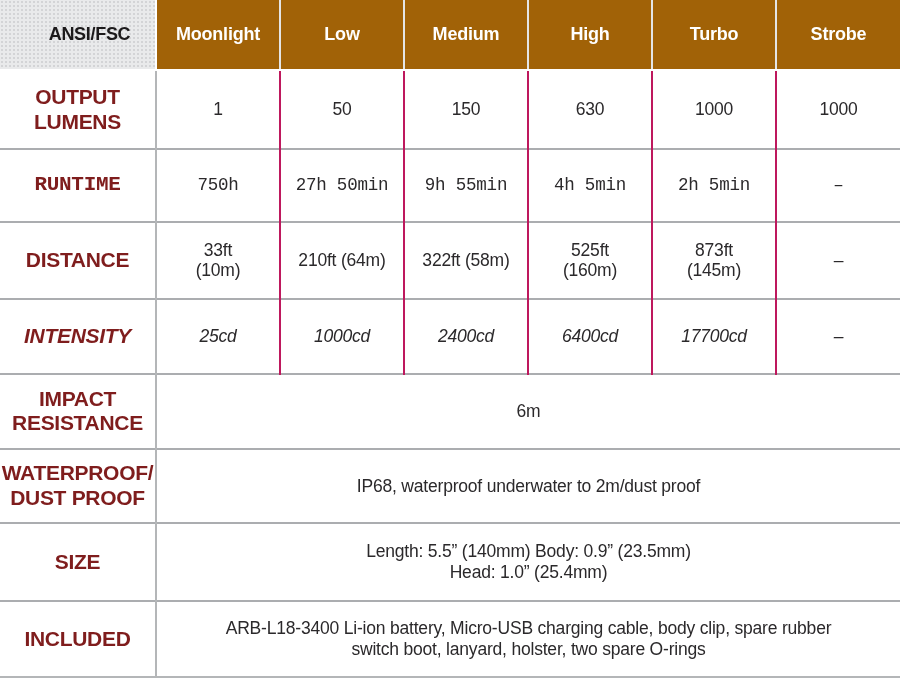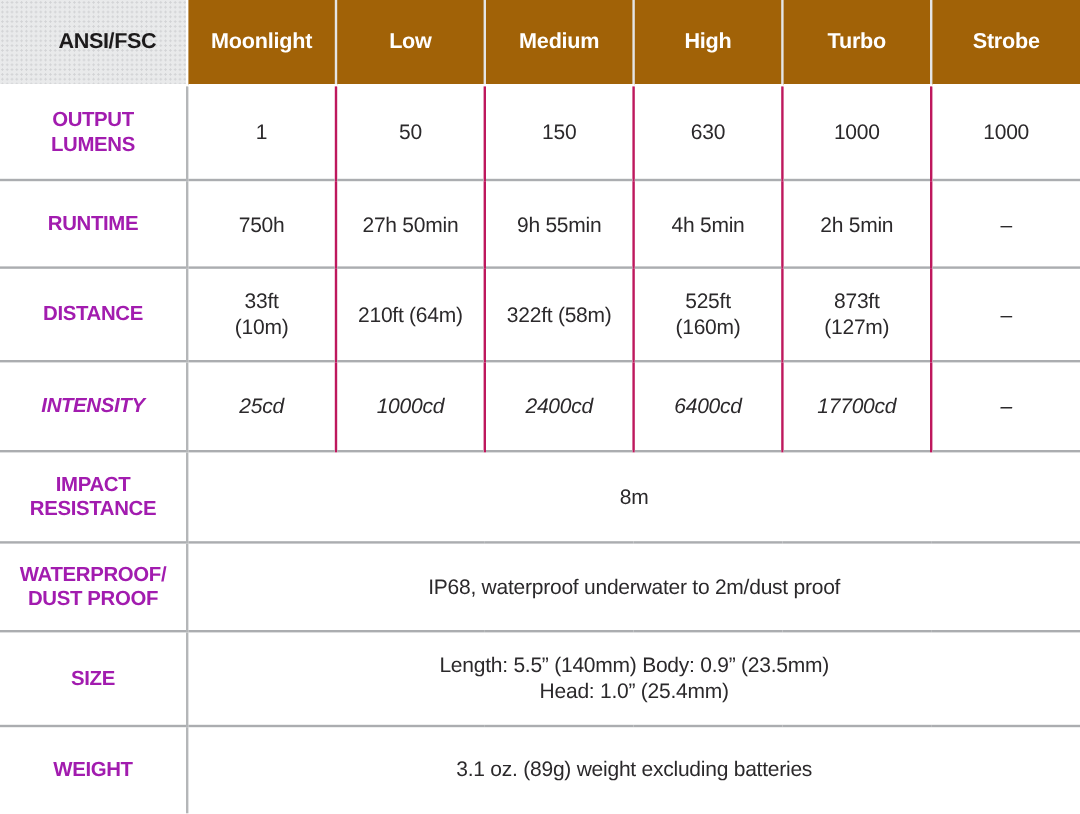--- a/index.html
+++ b/index.html
@@ -19,38 +19,38 @@
   th.mode{
     background:#a16207;color:#ffffff;font-size:18px;font-weight:700;
     letter-spacing:-0.2px;border-left:2px solid #e4e5e6;
   }
   th.mode.first{border-left:2px solid #ffffff;}
   tr.hdr th{border-bottom:2px solid #ffffff;}
 
   
   tr.row td{border-top:2px solid #abadb0;}
   td.label{
-    font-weight:700;font-size:17px;color:#a21caf;letter-spacing:-0.3px;
+    font-weight:700;font-size:21px;color:#7f1d1d;letter-spacing:-0.3px;
     line-height:1.18;white-space:pre-line;text-align:center;
   }
   td.val{
     font-size:17.5px;color:#2b292b;letter-spacing:-0.2px;line-height:1.18;
     border-left:2px solid #be185d;white-space:pre-line;
   }
   td.val.first, td.merged{border-left:2px solid #b4b6b8;}
   td.merged{
     font-size:17.5px;color:#2b292b;letter-spacing:-0.2px;line-height:1.22;
     white-space:pre-line;padding:0 30px;
   }
   tr.last td{border-bottom:2px solid #b4b6b8;}
 
   
   tr.hdr      {height:62px;}
   tr.r-lumens {height:70px;}
-  tr.r-runtime{height:64px;}
+  tr.r-runtime{height:64px;font-family:Liberation Mono, monospace;}
   tr.r-dist   {height:68px;}
   tr.r-int    {height:66px;font-style:italic;}
   tr.r-impact {height:67px;}
   tr.r-water  {height:65px;border-radius:25px;}
   tr.r-size   {height:69px;}
   tr.r-weight {height:64px;}
   tr.r-incl   {height:67px;}
 </style>
 </head>
 <body>
@@ -100,51 +100,52 @@
 
   <tr class="row r-dist">
     <td class="label">DISTANCE</td>
     <td class="val first">33ft
 (10m)</td>
     <td class="val">210ft (64m)</td>
     <td class="val">322ft (58m)</td>
     <td class="val">525ft
 (160m)</td>
     <td class="val">873ft
-(127m)</td>
+(145m)</td>
     <td class="val">–</td>
   </tr>
 
   <tr class="row r-int">
     <td class="label">INTENSITY</td>
     <td class="val first">25cd</td>
     <td class="val">1000cd</td>
     <td class="val">2400cd</td>
     <td class="val">6400cd</td>
     <td class="val">17700cd</td>
     <td class="val">–</td>
   </tr>
 
   <tr class="row r-impact">
     <td class="label">IMPACT
 RESISTANCE</td>
-    <td class="merged" colspan="6">8m</td>
+    <td class="merged" colspan="6">6m</td>
   </tr>
 
   <tr class="row r-water">
     <td class="label">WATERPROOF/
 DUST PROOF</td>
     <td class="merged" colspan="6">IP68, waterproof underwater to 2m/dust proof</td>
   </tr>
 
   <tr class="row r-size">
     <td class="label">SIZE</td>
     <td class="merged" colspan="6">Length: 5.5” (140mm) Body: 0.9” (23.5mm)
 Head: 1.0” (25.4mm)</td>
   </tr>
 
-  <tr class="row r-weight">
-    <td class="label">WEIGHT</td>
-    <td class="merged" colspan="6">3.1 oz. (89g) weight excluding batteries</td>
+
+  <tr class="row last r-incl">
+    <td class="label">INCLUDED</td>
+    <td class="merged" colspan="6">ARB-L18-3400 Li-ion battery, Micro-USB charging cable, body clip, spare rubber
+switch boot, lanyard, holster, two spare O-rings</td>
   </tr>
-
 </tbody>
   </table>
 
 </body></html>

